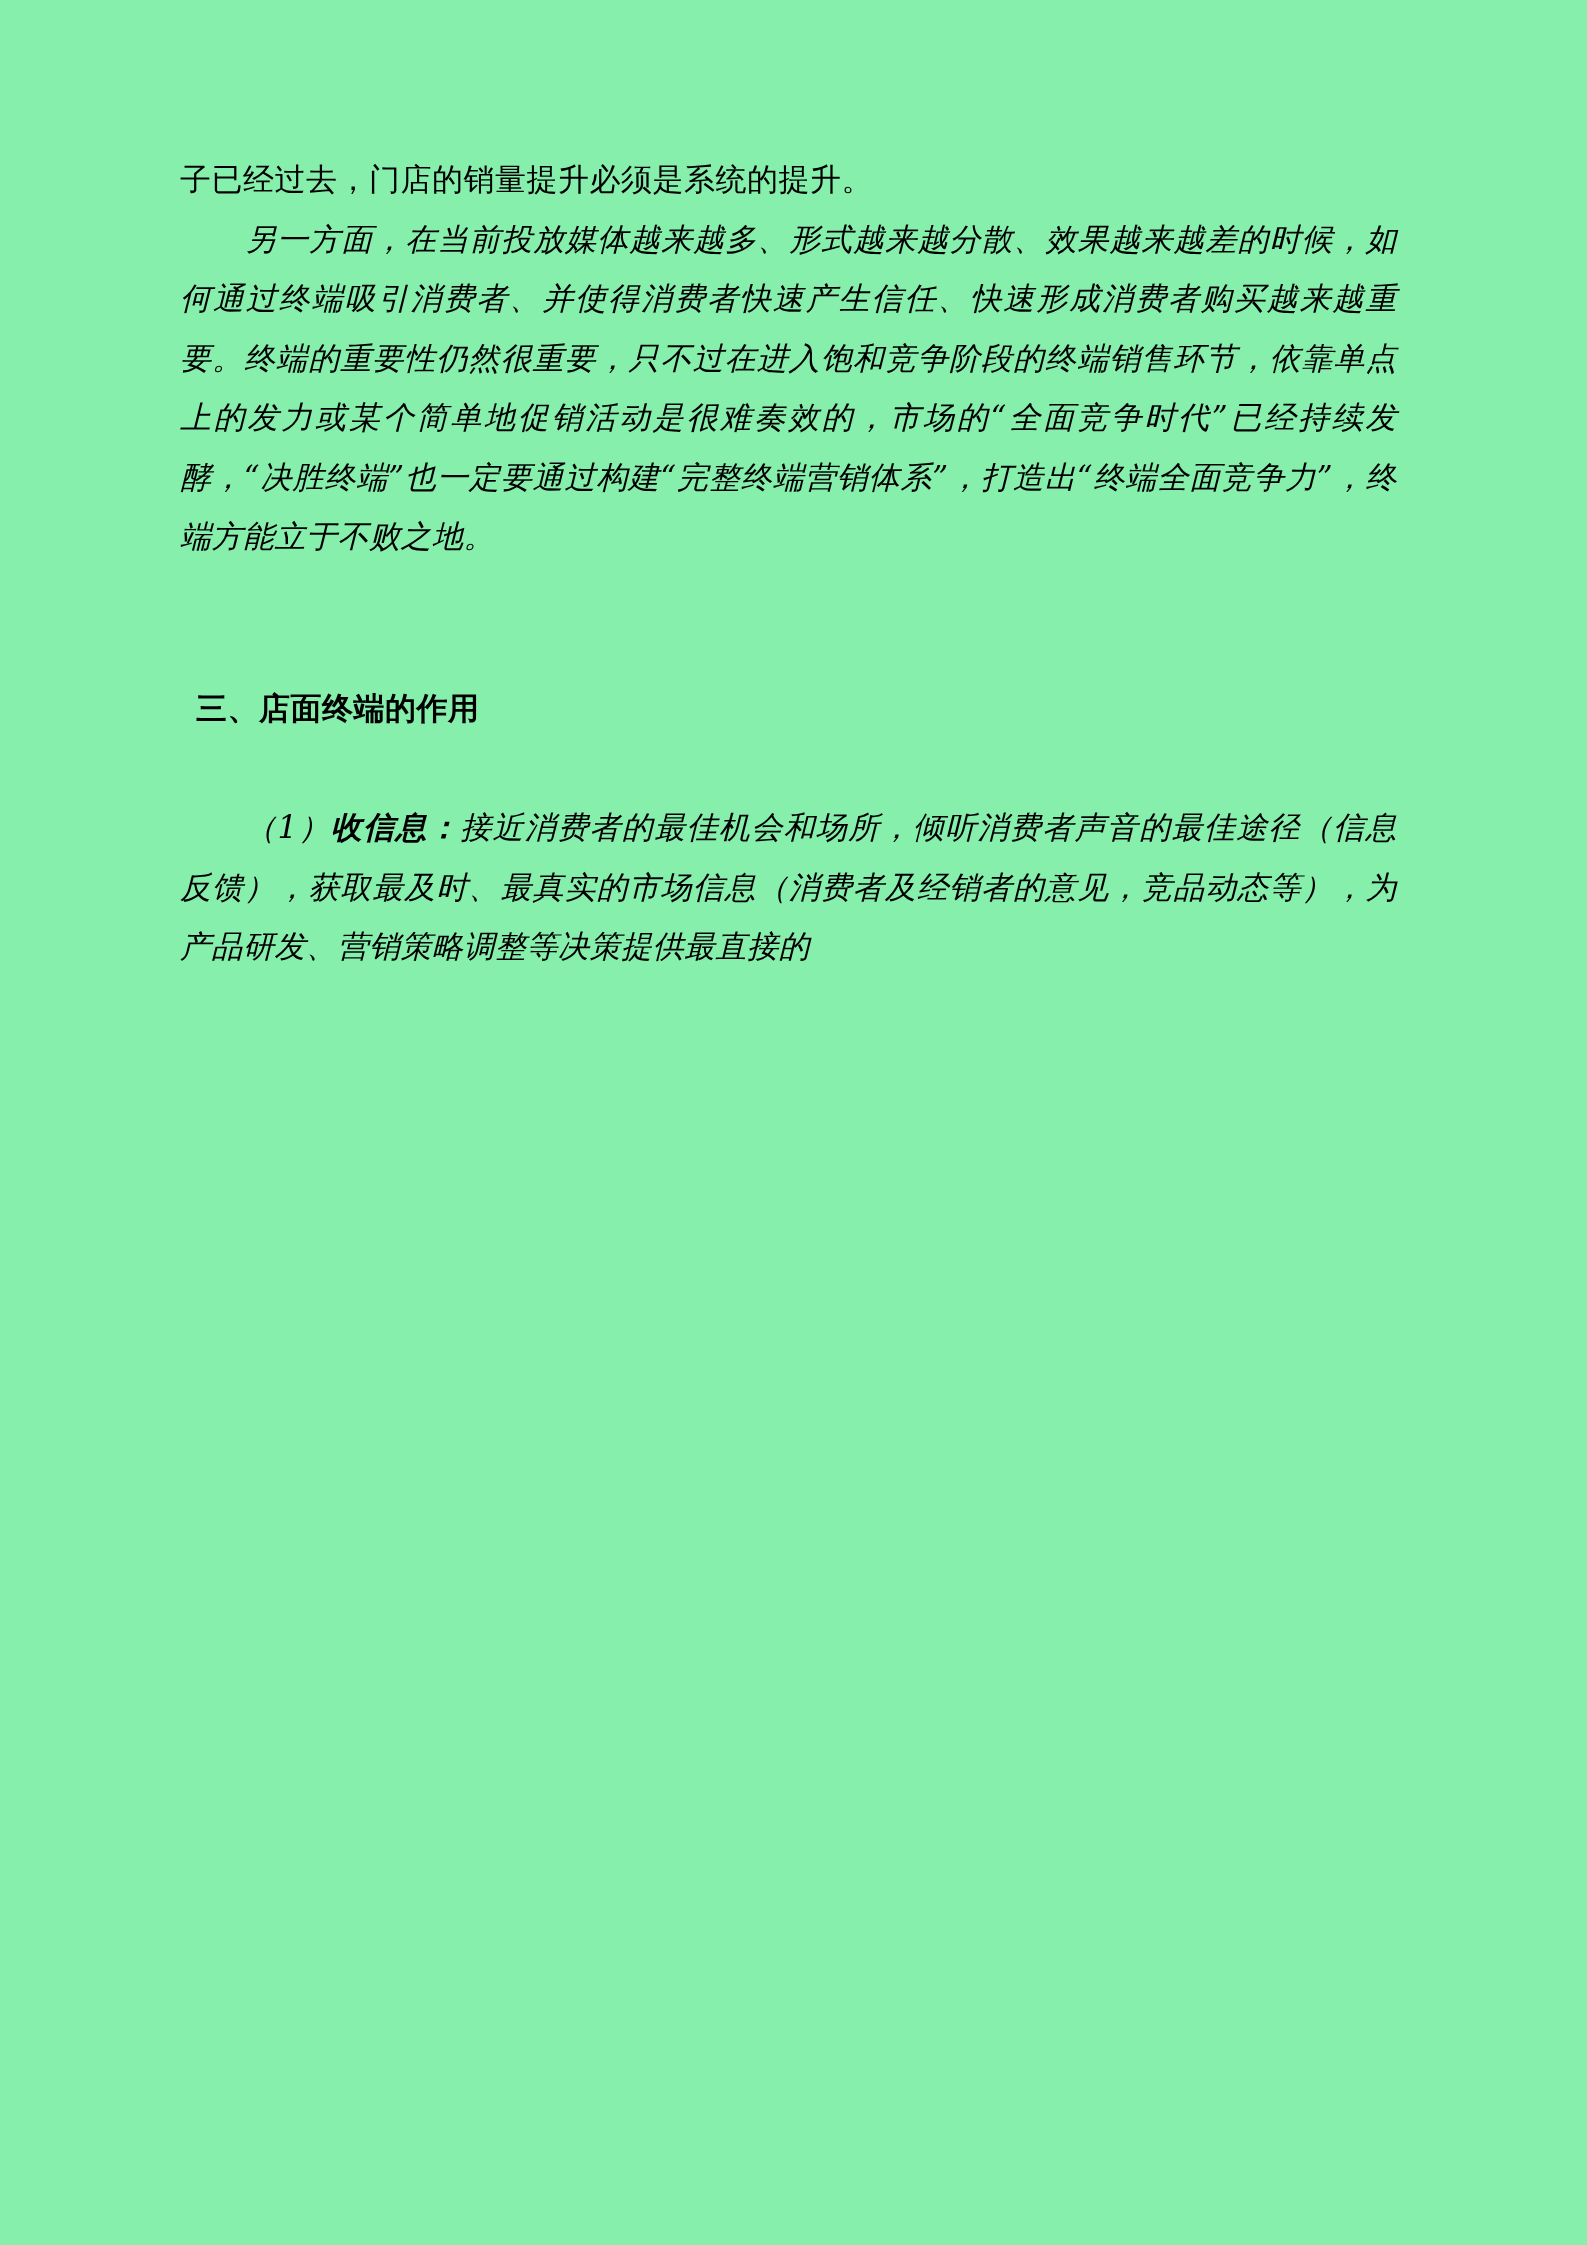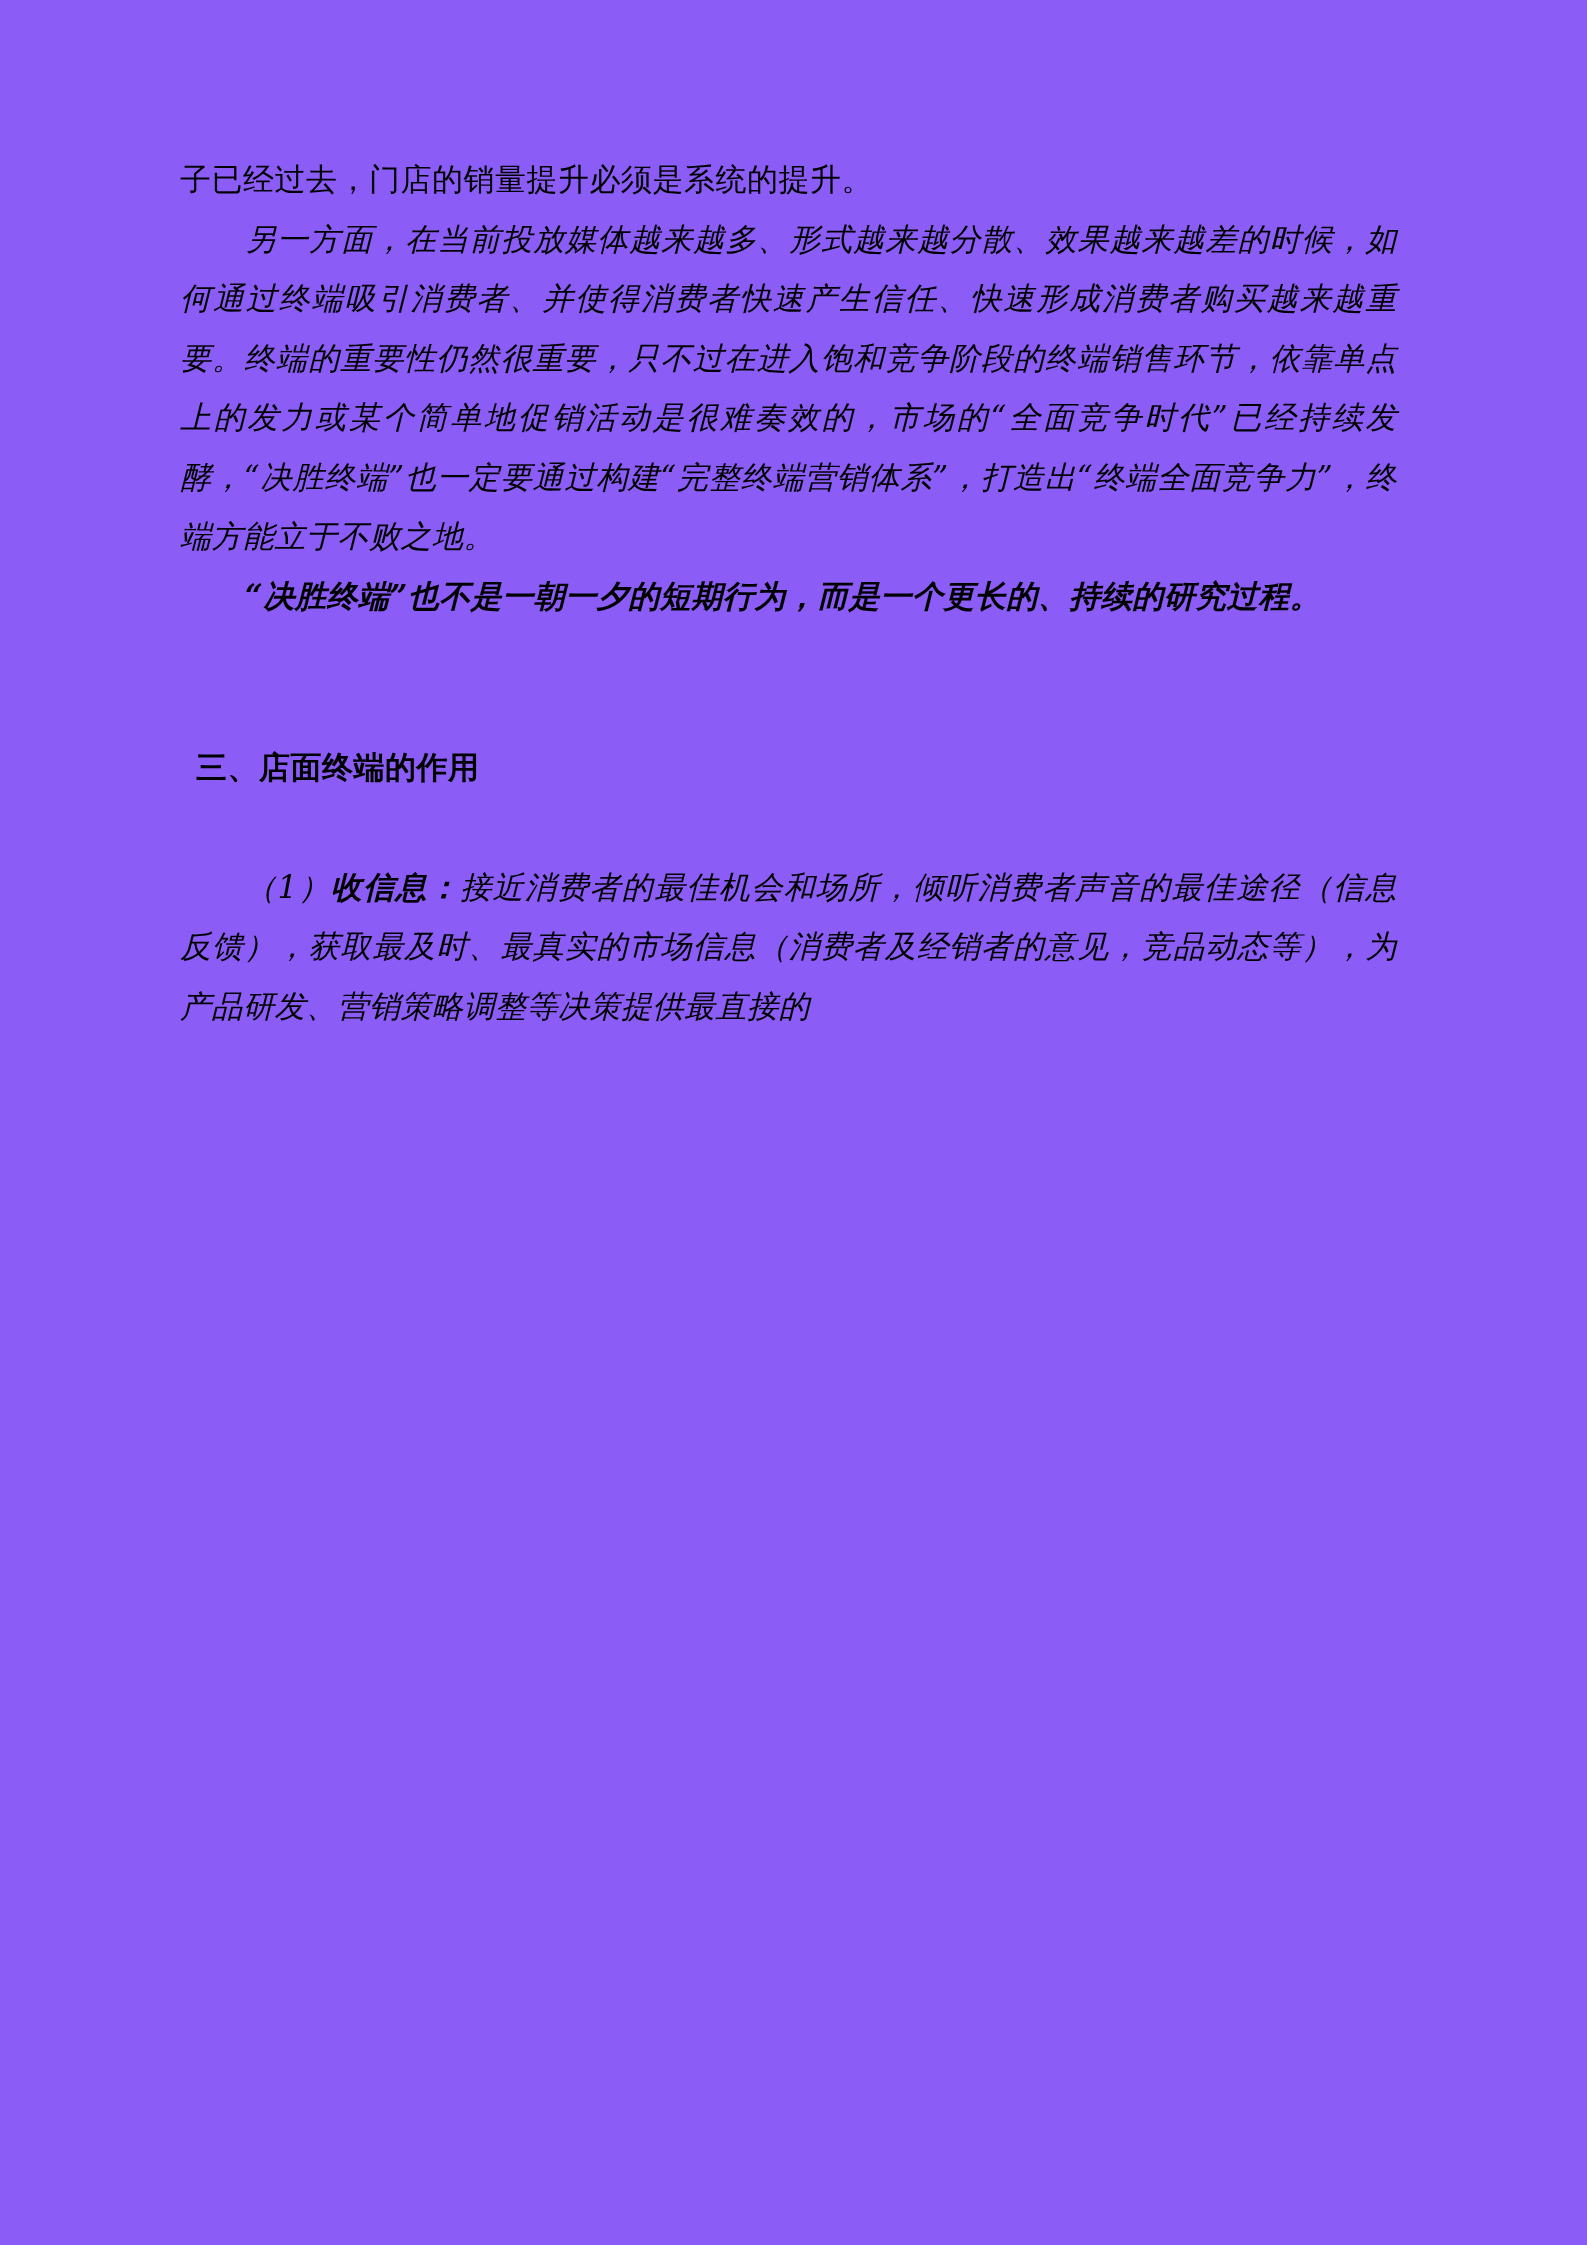--- a/index.html
+++ b/index.html
@@ -3,21 +3,21 @@
 <meta charset="utf-8">
 <style>
   html, body {
     margin: 0;
     padding: 0;
     background: #ffffff;
   }
   .page {
     width: 1587px;
     height: 2245px;
-    background: #8b5cf6;
+    background: #86efac;
     position: relative;
     box-sizing: border-box;
     padding: 150px 190px 120px 180px;
     font-family: "DejaVu Serif", "Liberation Serif", serif;
     color: #000000;
   }
   .doc-body {
     font-size: 31px;
     line-height: 1.92;
     text-align: justify;
@@ -55,21 +55,20 @@
 </head>
 <body>
 
 <div class="page">
   <div class="doc-body">
 
     <p class="cont">子已经过去，门店的销量提升必须是系统的提升。</p>
 
     <p class="indent">另一方面，在当前投放媒体越来越多、形式越来越分散、效果越来越差的时候，如何通过终端吸引消费者、并使得消费者快速产生信任、快速形成消费者购买越来越重要。终端的重要性仍然很重要，只不过在进入饱和竞争阶段的终端销售环节，依靠单点上的发力或某个简单地促销活动是很难奏效的，市场的“全面竞争时代”已经持续发酵，“决胜终端”也一定要通过构建“完整终端营销体系”，打造出“终端全面竞争力”，终端方能立于不败之地。</p>
 
-    <p class="indent bold">“决胜终端”也不是一朝一夕的短期行为，而是一个更长的、持续的研究过程。</p>
 
     <div class="spacer-lg"></div>
 
     <p class="heading">三、店面终端的作用</p>
 
     <div class="spacer-sm"></div>
 
 
 
     <p class="indent"><span>（1）</span><span class="bold">收信息：</span><span>接近消费者的最佳机会和场所，倾听消费者声音的最佳途径（信息反馈），获取最及时、最真实的市场信息（消费者及经销者的意见，竞品动态等），为产品研发、营销策略调整等决策提供最直接的</span></p>

